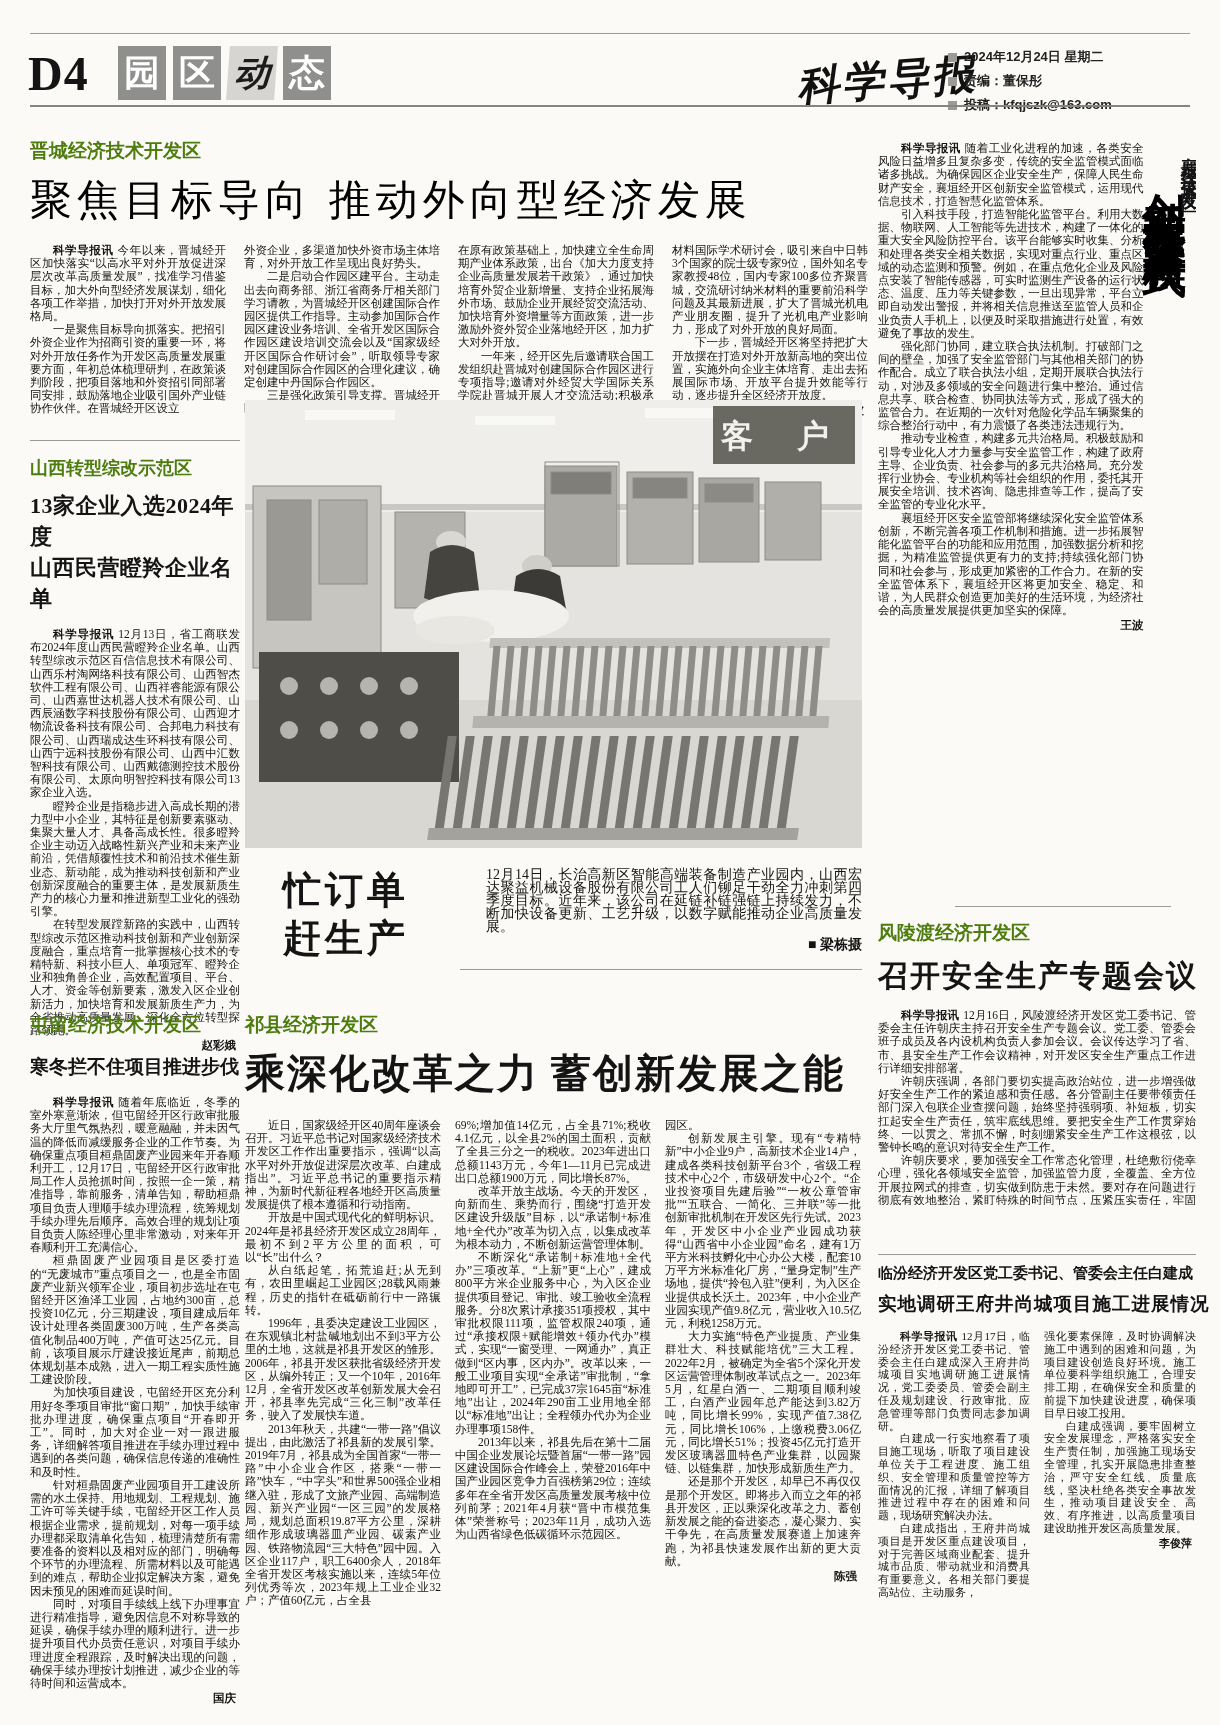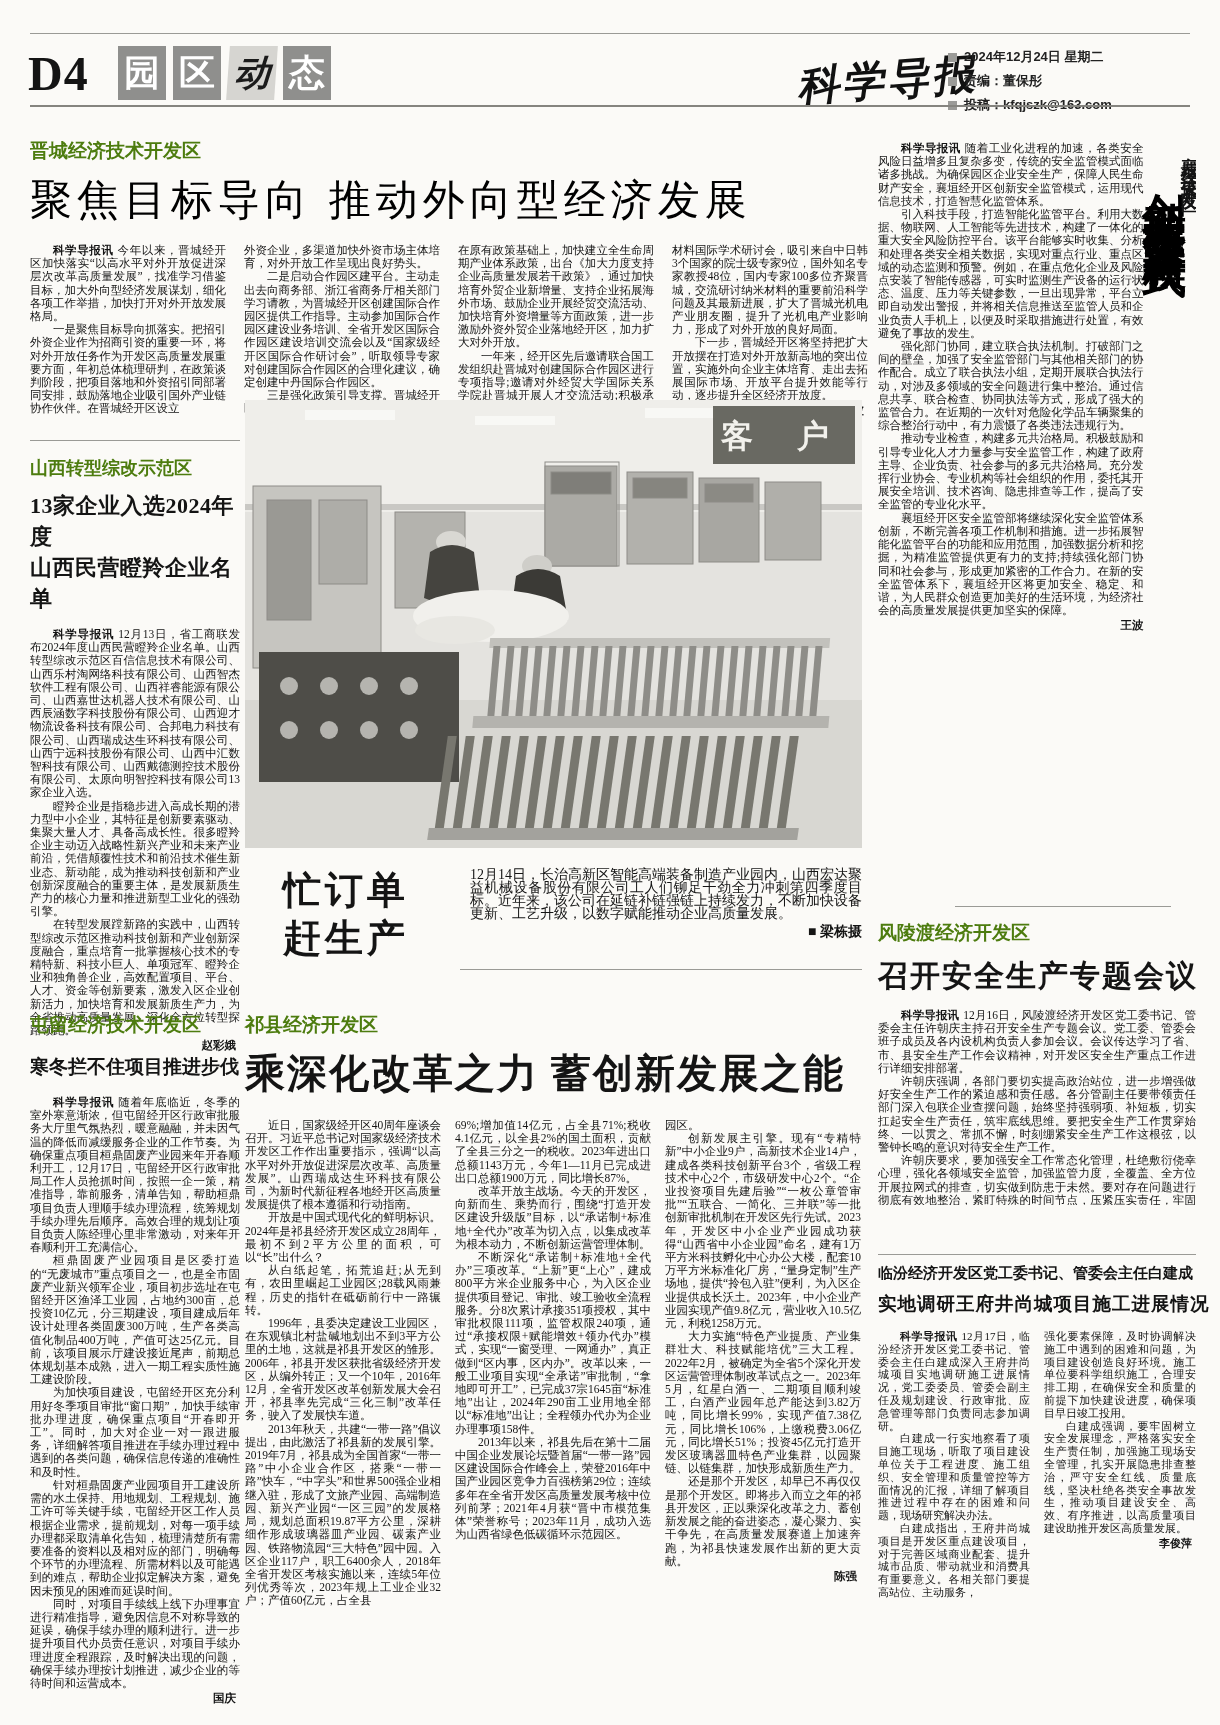--- a/index.html
+++ b/index.html
@@ -37,21 +37,21 @@
   .jc-cols .col{width:196px;height:172px;}
   
   .zg-headline{font-weight:900;font-size:22px;line-height:31px;margin-top:10px;letter-spacing:0.5px;}
   .zg-body{margin-top:14px;height:432px;}
   
   .tl-headline{font-family:"Liberation Sans",sans-serif;font-weight:900;font-size:19px;
                letter-spacing:0px;margin-top:16px;white-space:nowrap;}
   .tl-body{margin-top:16px;height:628px;}
   
   .photo{display:block;width:617px;height:448px;background:#dddcd8;}
-  .cap{display:flex;gap:26px;}
+  .cap{display:flex;gap:42px;}
   .cap-title{width:196px;text-align:center;font-weight:900;font-size:38px;line-height:48px;
              letter-spacing:4px;padding-top:6px;}
   .cap-text{flex:1;font-size:14px;line-height:13px;text-align:justify;padding-top:8px;}
   .cap-credit{text-align:right;font-weight:700;margin-top:5px;}
   
   .qx-headline{font-weight:900;font-size:40px;letter-spacing:2px;margin-top:8px;white-space:nowrap;}
   .qx-cols{gap:14px;margin-top:18px;}
   .qx-cols .col{width:196px;height:600px;}
   
   .xy-body{padding-top:24px;height:770px;}
@@ -291,21 +291,21 @@
       <p>同时，对项目手续线上线下办理事宜进行精准指导，避免因信息不对称导致的延误，确保手续办理的顺利进行。进一步提升项目代办员责任意识，对项目手续办理进度全程跟踪，及时解决出现的问题，确保手续办理按计划推进，减少企业的等待时间和运营成本。</p>
       <div class="byline">国庆</div>
     </div>
   </div>
 
   <div class="abs" style="left:245px;top:1012px;width:617px;height:713px;">
     <div class="kicker">祁县经济开发区</div>
     <div class="qx-headline">乘深化改革之力  蓄创新发展之能</div>
     <div class="colwrap qx-cols body">
       <div class="col">
-        <p>近日，国家级经开区40周年座谈会召开。习近平总书记对国家级经济技术开发区工作作出重要指示，强调“以高水平对外开放促进深层次改革、高质量发展”。山西瑞成达生环科技有限公司，为新时代新征程各地经开区高质量发展提供了根本遵循和行动指南。</p>
+        <p>近日，国家级经开区40周年座谈会召开。习近平总书记对国家级经济技术开发区工作作出重要指示，强调“以高水平对外开放促进深层次改革、白建成指出”。习近平总书记的重要指示精神，为新时代新征程各地经开区高质量发展提供了根本遵循和行动指南。</p>
         <p>开放是中国式现代化的鲜明标识。2024年是祁县经济开发区成立28周年，最初不到2平方公里的面积，可以“长”出什么？</p>
         <p>从白纸起笔，拓荒追赶;从无到有，农田里崛起工业园区;28载风雨兼程，历史的指针在砥砺前行中一路辗转。</p>
         <p>1996年，县委决定建设工业园区，在东观镇北村盐碱地划出不到3平方公里的土地，这就是祁县开发区的雏形。2006年，祁县开发区获批省级经济开发区，从编外转正；又一个10年，2016年12月，全省开发区改革创新发展大会召开，祁县率先完成“三化三制”改革任务，驶入了发展快车道。</p>
         <p>2013年秋天，共建“一带一路”倡议提出，由此激活了祁县新的发展引擎。2019年7月，祁县成为全国首家“一带一路”中小企业合作区，搭乘“一带一路”快车，“中字头”和世界500强企业相继入驻，形成了文旅产业园、高端制造园、新兴产业园“一区三园”的发展格局，规划总面积19.87平方公里，深耕细作形成玻璃器皿产业园、碳素产业园、铁路物流园“三大特色”园中园。入区企业117户，职工6400余人，2018年全省开发区考核实施以来，连续5年位列优秀等次，2023年规上工业企业32户；产值60亿元，占全县</p>
       </div>
       <div class="col">
         <p class="cont">69%;增加值14亿元，占全县71%;税收4.1亿元，以全县2%的国土面积，贡献了全县三分之一的税收。2023年进出口总额1143万元，今年1—11月已完成进出口总额1900万元，同比增长87%。</p>
         <p>改革开放主战场。今天的开发区，向新而生、乘势而行，围绕“打造开发区建设升级版”目标，以“承诺制+标准地+全代办”改革为切入点，以集成改革为根本动力，不断创新运营管理体制。</p>
         <p>不断深化“承诺制+标准地+全代办”三项改革。“上新”更“上心”，建成800平方米企业服务中心，为入区企业提供项目登记、审批、竣工验收全流程服务。分8次累计承接351项授权，其中审批权限111项，监管权限240项，通过“承接权限+赋能增效+领办代办”模式，实现“一窗受理、一网通办”，真正做到“区内事，区内办”。改革以来，一般工业项目实现“全承诺”审批制，“拿地即可开工”，已完成37宗1645亩“标准地”出让，2024年290亩工业用地全部以“标准地”出让；全程领办代办为企业办理事项158件。</p>
         <p>2013年以来，祁县先后在第十二届中国企业发展论坛暨首届“一带一路”园区建设国际合作峰会上，荣登2016年中国产业园区竞争力百强榜第29位；连续多年在全省开发区高质量发展考核中位列前茅；2021年4月获“晋中市模范集体”荣誉称号；2023年11月，成功入选为山西省绿色低碳循环示范园区。</p>

